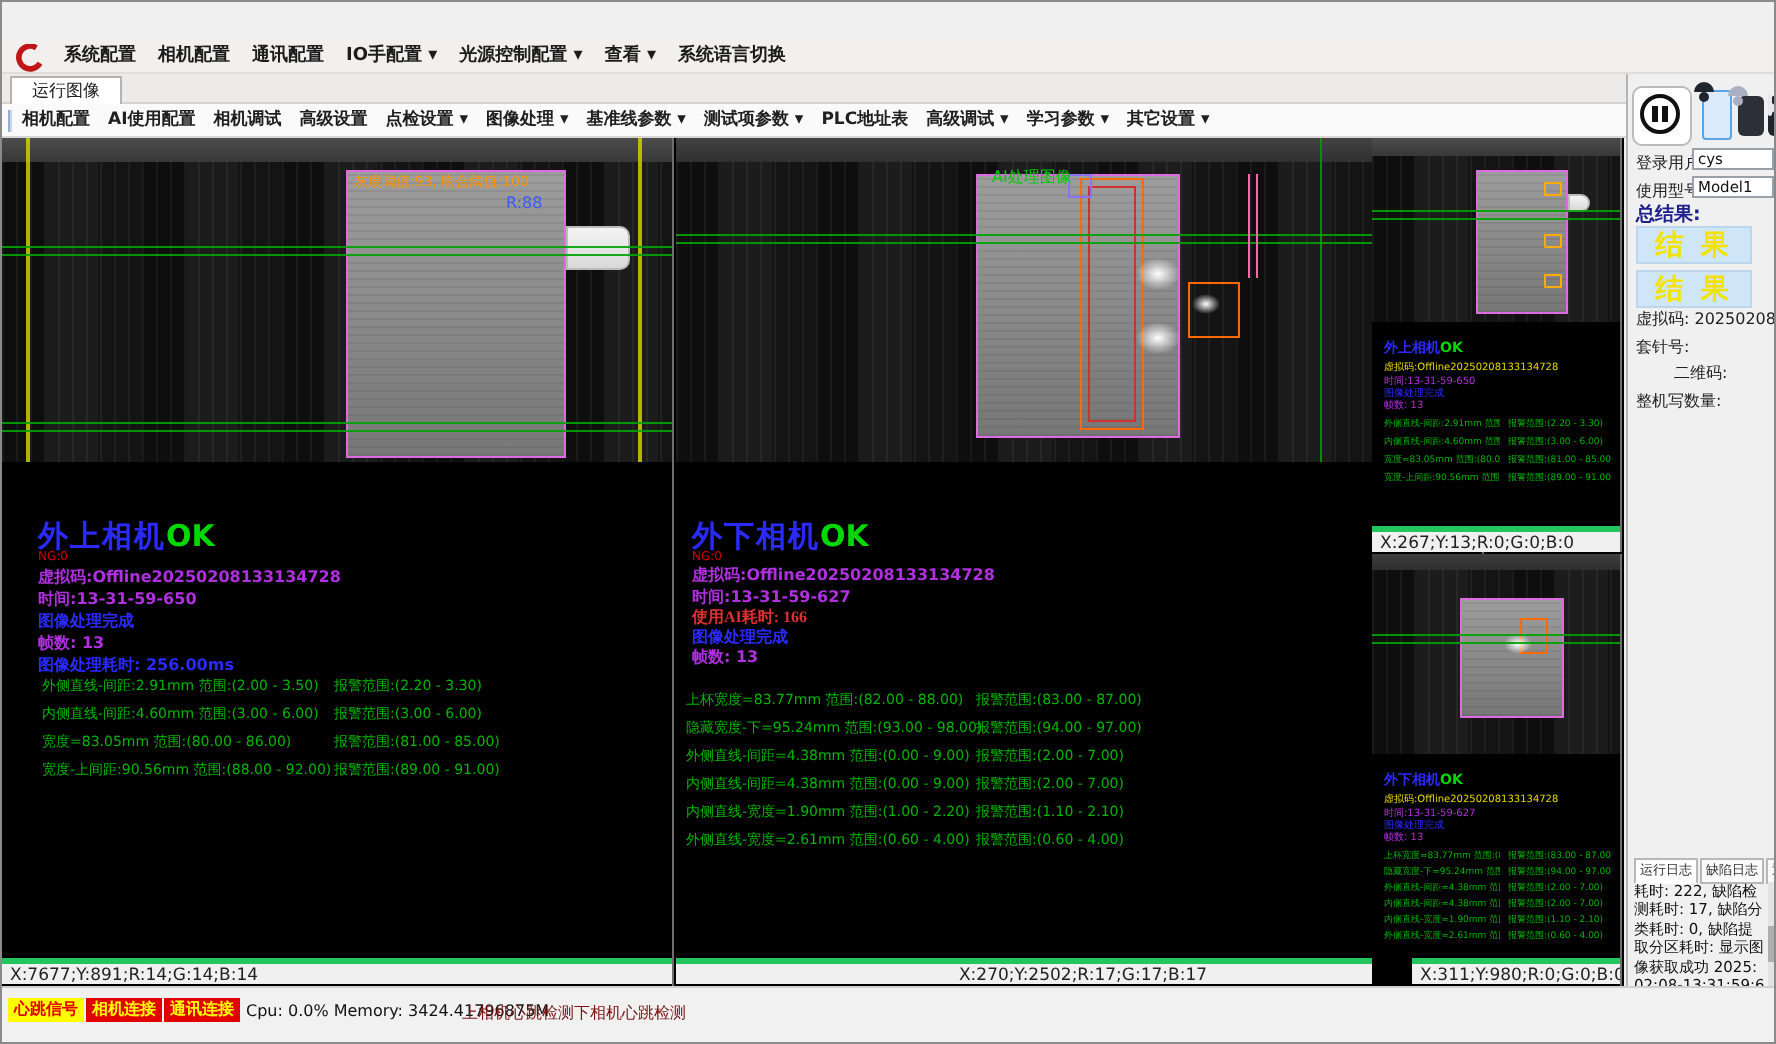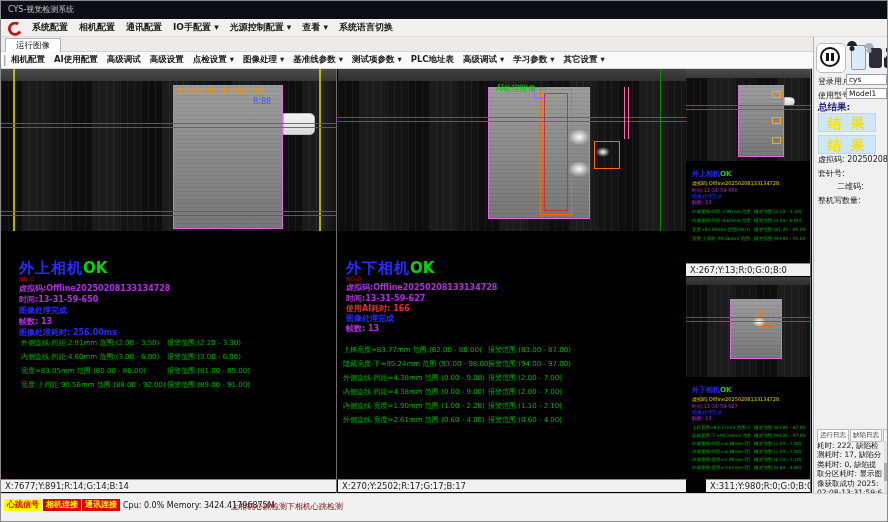--- a/index.html
+++ b/index.html
@@ -31,24 +31,24 @@
   .rbox{position:absolute;border:1px solid #cf3030;}
   .pbox{position:absolute;border:1px solid #8f6fff;}
   .pline{position:absolute;width:1px;background:#ff66aa;}
   .gline-v{position:absolute;width:1px;background:#00a400;opacity:.8;}
 
   .cam-title{position:absolute;font-size:15px;font-weight:bold;color:#2a2aff;letter-spacing:1px;white-space:nowrap;}
   .cam-title .ok{color:#00d800;font-style:normal;letter-spacing:0;}
   .ngline{position:absolute;font-size:6px;color:#d00000;}
   .pline-t{position:absolute;font-size:8px;font-weight:bold;color:#b030e0;white-space:nowrap;}
   .bline-t{position:absolute;font-size:8px;font-weight:bold;color:#2a2aff;white-space:nowrap;}
-  .rline-t{position:absolute;font-size:8px;font-weight:bold;color:#e03030;white-space:nowrap;}
+  .rline-t{position:absolute;font-size:8px;font-weight:bold;color:#e03030;white-space:nowrap;font-family:Liberation Serif, serif;}
   .rrow{position:absolute;left:0;right:0;height:12px;}
   .rrow .rl,.rrow .rr{position:absolute;font-size:7px;color:#00b400;white-space:nowrap;}
-  .coordstrip{position:absolute;left:0;right:0;height:13px;background:#f0f0f0;border-top:1px solid #22c55e;font-size:8.5px;color:#222;line-height:13px;padding-left:4px;}
+  .coordstrip{position:absolute;left:0;right:0;height:13px;background:#f0f0f0;border-top:3px solid #22c55e;font-size:8.5px;color:#222;line-height:13px;padding-left:4px;}
 
   
   .mini-title{position:absolute;font-size:7px;font-weight:bold;color:#2a2aff;white-space:nowrap;}
   .mini-title .ok{color:#00d800;}
   .m5{position:absolute;font-size:5px;white-space:nowrap;}
   .yel{color:#e8d800;} .pur{color:#b030e0;} .blu{color:#2a2aff;}
   .mrow{position:absolute;font-size:4.5px;color:#00b400;white-space:nowrap;overflow:hidden;}
   .ybox{position:absolute;border:1px solid #ffaa00;}
 
   
@@ -86,23 +86,20 @@
 
   .ov-orange{position:absolute;font-size:7px;color:#ff9400;white-space:nowrap;}
   .ov-blue{position:absolute;font-size:8px;color:#3a5bff;white-space:nowrap;}
   .ov-green{position:absolute;font-size:8px;color:#00cc00;white-space:nowrap;}
 </style>
 </head>
 <body>
 
 <div class="window">
 
-  <div class="titlebar">
-    <span>CYS-视觉检测系统</span>
-  </div>
 
   <div class="menubar">
     <span class="logo">
       <svg width="14" height="14" viewBox="0 0 16 16">
           <path d="M14 3.5 A6.5 6.5 0 1 0 14 12.5" fill="none" stroke="#c11616" stroke-width="3.2" transform="rotate(-14 8 8)"></path>
         </svg>
     </span>
     <span class="mi">系统配置</span>
     <span class="mi">相机配置</span>
     <span class="mi">通讯配置</span>
@@ -113,21 +110,21 @@
   </div>
 
   <div class="tabbar">
     <div class="tab">运行图像</div>
   </div>
 
   <div class="toolbar">
     <span class="grip"></span>
     <span class="ti">相机配置</span>
     <span class="ti">AI使用配置</span>
-    <span class="ti">高级调试</span>
+    <span class="ti">相机调试</span>
     <span class="ti">高级设置</span>
     <span class="ti">点检设置 ▾</span>
     <span class="ti">图像处理 ▾</span>
     <span class="ti">基准线参数 ▾</span>
     <span class="ti">测试项参数 ▾</span>
     <span class="ti">PLC地址表</span>
     <span class="ti">高级调试 ▾</span>
     <span class="ti">学习参数 ▾</span>
     <span class="ti">其它设置 ▾</span>
   </div>
@@ -169,21 +166,21 @@
         <span class="rl" style="left:20px;">宽度=83.05mm 范围:(80.00 - 86.00)</span>
         <span class="rr" style="left:166px;">报警范围:(81.00 - 85.00)</span>
       </div>
       <div class="rrow" style="top:311px;">
         <span class="rl" style="left:20px;">宽度-上间距:90.56mm 范围:(88.00 - 92.00)</span>
         <span class="rr" style="left:166px;">报警范围:(89.00 - 91.00)</span>
       </div>
       <div class="coordstrip" style="top:410px;">X:7677;Y:891;R:14;G:14;B:14</div>
     </div>
 
-    <div class="panel" style="left:337px;width:404px;">
+    <div class="panel" style="left:337px;width:404px;text-align:center;">
       <div class="imgarea" style="height:162px;">
         <div class="band" style="height:12px;background:linear-gradient(180deg,#424242,#303030);"></div>
         <div class="gblock" style="left:150px;top:18px;width:102px;height:132px;"></div>
         <div class="obox" style="left:202px;top:20px;width:32px;height:126px;"></div>
         <div class="rbox" style="left:206px;top:24px;width:24px;height:118px;"></div>
         <div class="obox" style="left:256px;top:72px;width:26px;height:28px;"></div>
         <div class="pbox" style="left:196px;top:18px;width:12px;height:12px;"></div>
         <div class="glow" style="left:230px;top:60px;width:22px;height:16px;"></div>
         <div class="glow" style="left:230px;top:92px;width:22px;height:16px;"></div>
         <div class="glow" style="left:258px;top:78px;width:14px;height:10px;"></div>

